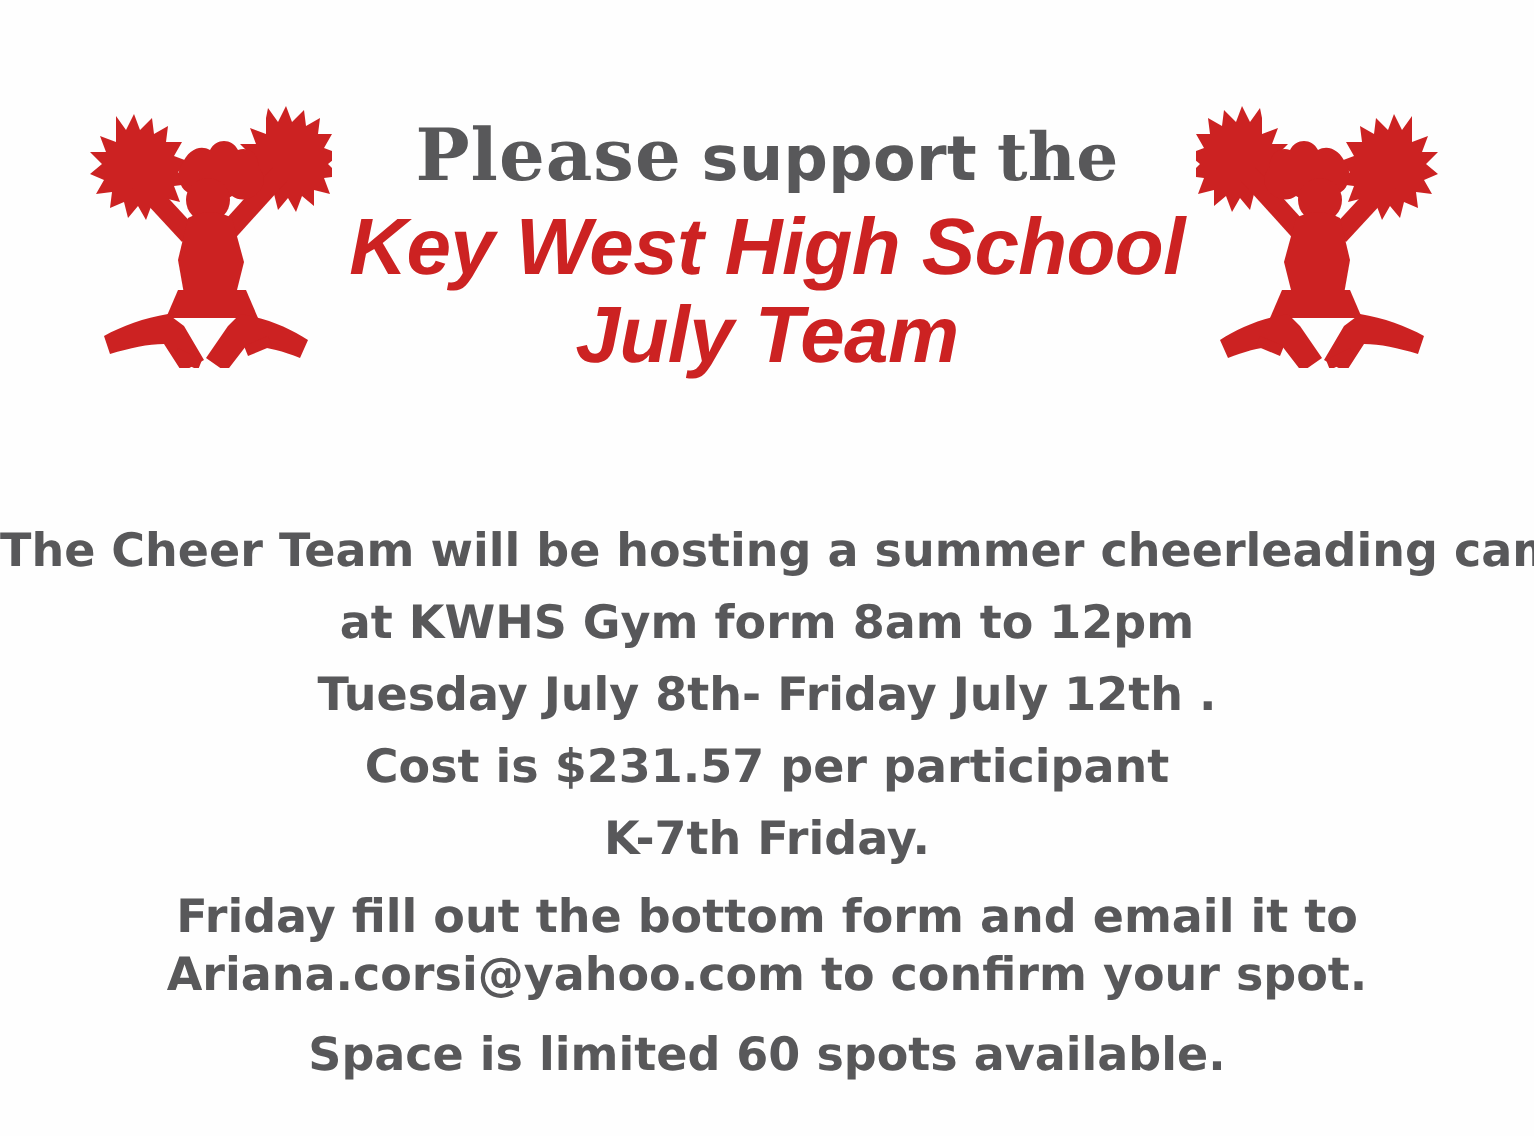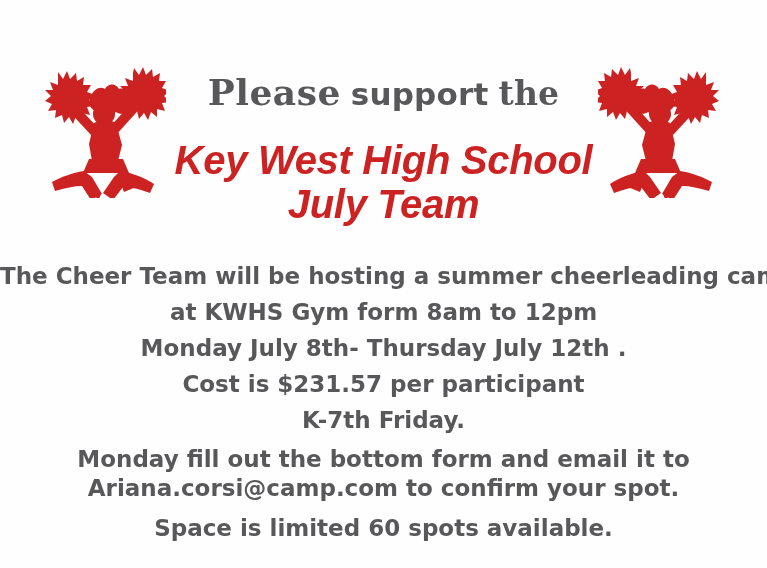--- a/index.html
+++ b/index.html
@@ -18,21 +18,21 @@
   #flyer {
     position: absolute;
     inset: 0;
     background: #fefefe;
   }
 
   
   .header-band {
     position: absolute;
     left: 0;
-    top: 14px;
+    top: 0;
     width: 677px;
     height: 232px;
   }
 
   .mascot {
     position: absolute;
     top: 46px;
     width: 132px;
     height: 138px;
   }
@@ -66,21 +66,20 @@
     font-weight: bold;
     font-size: 31px;
   }
   .w-the {
     font-family: "DejaVu Serif", serif;
     font-weight: bold;
     font-size: 33px;
   }
 
   .title {
-    margin-top: 22px;
     font-family: "Liberation Sans", sans-serif;
     font-weight: bold;
     font-style: italic;
     font-size: 40px;
     line-height: 44px;
     color: #cc2222;
     letter-spacing: -0.3px;
   }
   .title .t2 { display: block; }
 
@@ -165,21 +164,21 @@
       <div class="title">
         <span class="t1">Key West High School</span>
         <span class="t2">July Team</span>
       </div>
     </div>
   </div>
 
   <div class="body-copy">
     <span class="ln">The Cheer Team will be hosting a summer cheerleading camp</span>
     <span class="ln">at KWHS Gym form 8am to 12pm</span>
-    <span class="ln">Monday July 8th- Thursday July 12th .</span>
+    <span class="ln">Tuesday July 8th- Friday July 12th .</span>
     <span class="ln">Cost is $231.57 per participant</span>
     <span class="ln">K-7th Friday.</span>
-    <span class="ln tight gap-before">Monday fill out the bottom form and email it to</span>
-    <span class="ln tight">Ariana.corsi@camp.com to confirm your spot.</span>
+    <span class="ln tight gap-before">Friday fill out the bottom form and email it to</span>
+    <span class="ln tight">Ariana.corsi@yahoo.com to confirm your spot.</span>
     <span class="ln gap-before">Space is limited 60 spots available.</span>
   </div>
 
 </div>
 
 </body></html>

